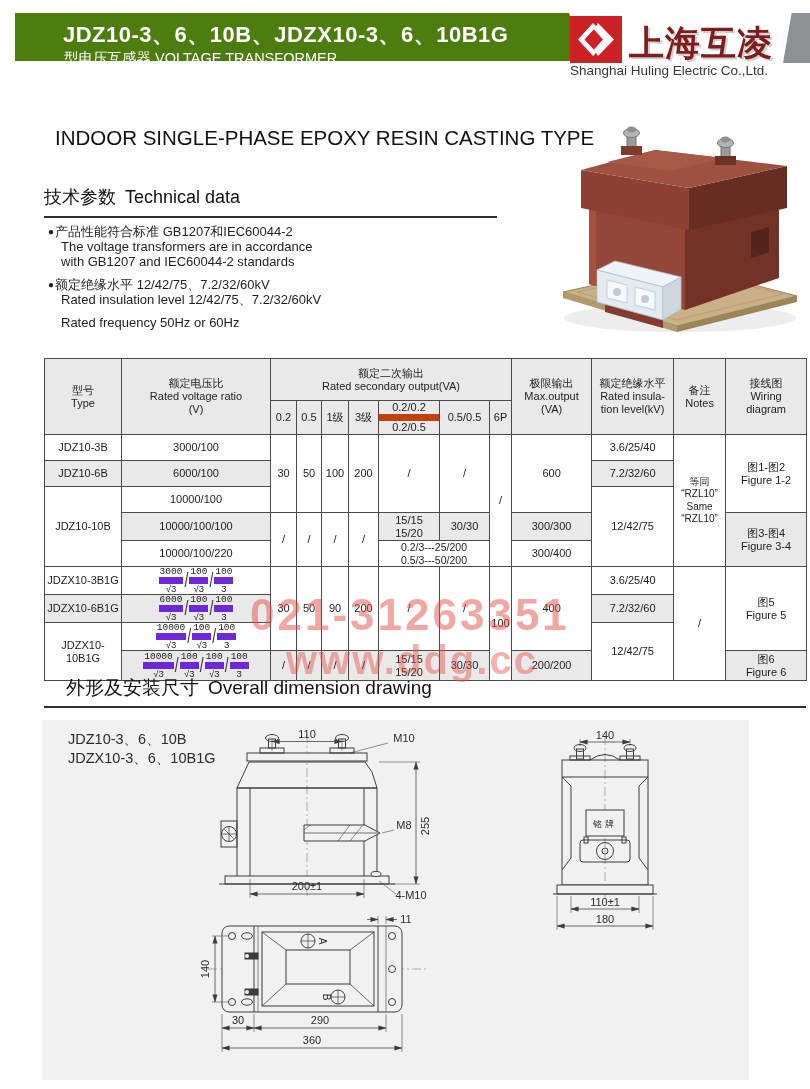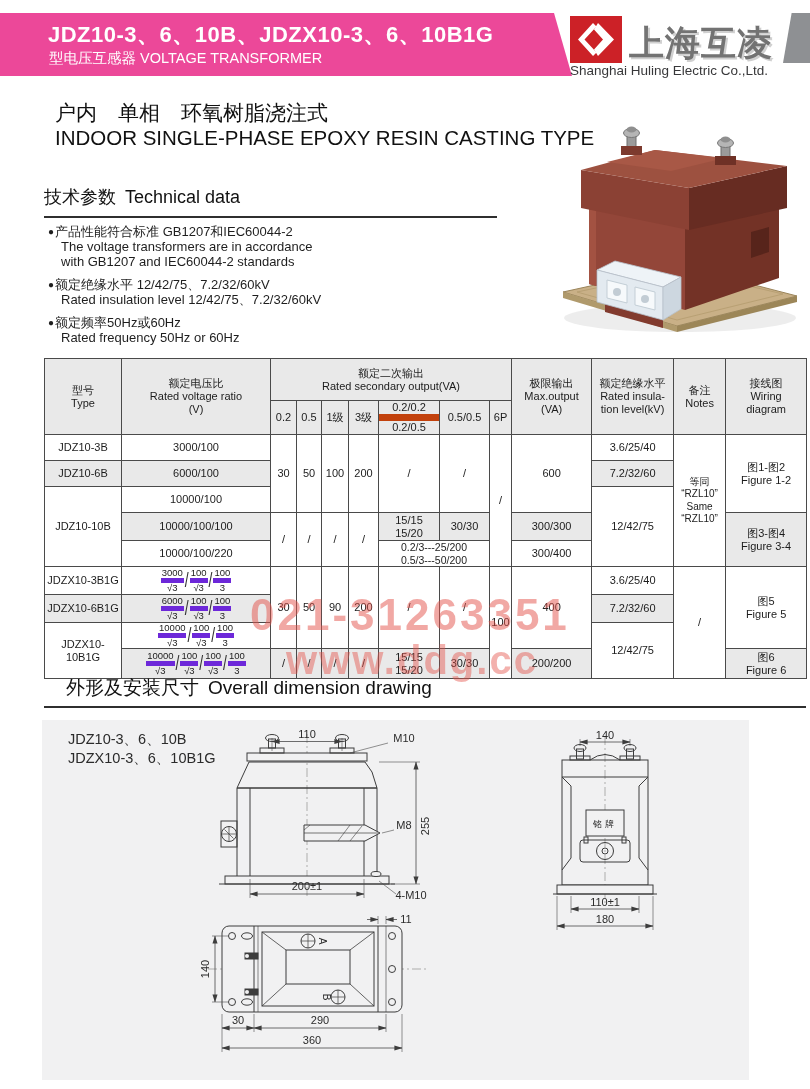--- a/index.html
+++ b/index.html
@@ -1,27 +1,27 @@
 <!DOCTYPE html>
 <html><head>
 <meta charset="utf-8">
 <style>
   html,body{margin:0;padding:0;background:#fff;}
   .page{position:relative;width:810px;height:1089px;background:#fff;overflow:hidden;
         font-family:"Liberation Sans",sans-serif;color:#1c1c1c;}
 
   
-  .banner{position:absolute;left:0;top:13px;width:572px;height:63px;background:#ec4899;
+  .banner{position:absolute;left:15px;top:13px;width:572px;height:48px;background:#4d7c0f;
           clip-path:polygon(0 0,554px 0,572px 100%,0 100%);}
   .banner-title{position:absolute;left:48px;top:7px;font-size:22px;font-weight:bold;color:#fff;letter-spacing:.5px;white-space:nowrap;}
   .banner-sub{position:absolute;left:49px;top:36px;font-size:14.5px;color:#fff;white-space:nowrap;}
   .banner-corner{position:absolute;left:783px;top:13px;width:27px;height:50px;background:#8e9093;
           clip-path:polygon(32% 0,100% 0,100% 100%,0 100%);}
   .logo-box{position:absolute;left:570px;top:16px;width:52px;height:47px;}
-  .brand-cn{position:absolute;left:629px;top:20px;font-size:35px;font-weight:bold;color:#737373;
+  .brand-cn{position:absolute;left:629px;top:20px;font-size:35px;font-weight:bold;color:#7f1d1d;
             letter-spacing:1px;white-space:nowrap;text-shadow:2px 2px 0 rgba(150,150,150,.45);}
   .brand-en{position:absolute;left:570px;top:63px;font-size:13.5px;color:#38383a;white-space:nowrap;}
 
   
   .intro-cn{position:absolute;left:55px;top:99px;font-size:21px;color:#111;}
   .intro-en{position:absolute;left:55px;top:126px;font-size:20.5px;color:#111;}
 
   
   .tech-title{position:absolute;left:44px;top:185px;font-size:18px;color:#111;}
   .tech-title .en{margin-left:9px;}
@@ -44,21 +44,21 @@
              padding:0;overflow:hidden;font-weight:normal;line-height:12.5px;}
   table.spec th{background:#e9e9e9;}
   table.spec th div{line-height:13px;}
   .sh{background:#e9e9e9;}
   .trh1{height:42px}.trh2{height:24px}.r26{height:26px}.r28{height:28px}.r30{height:30px}
   .split div{line-height:11px;}
   .split div:first-child{border-bottom:7px solid #c2410c;}
   .notes{font-size:10px;line-height:11.5px;}
   .smalltx{font-size:10.5px;line-height:11.5px;}
   .fr{display:inline-block;vertical-align:middle;text-align:center;font-size:9.5px;line-height:10px;}
-  .fr .n{display:block;border-bottom:5px solid #6d28d9;padding:0 1px;}
+  .fr .n{display:block;border-bottom:7px solid #6d28d9;padding:0 1px;font-family:Liberation Mono, monospace;}
   .fr .d{display:block;}
   .sl{display:inline-block;vertical-align:middle;margin:0 1px;font-size:14px;font-style:normal;
       color:#333;transform:scaleY(1.5);}
 
   
   .dim-title{position:absolute;left:44px;top:675px;font-size:19px;color:#111;margin-left:22px;}
   .dim-title .en{margin-left:9px;}
   .rule2{position:absolute;left:44px;top:706px;width:762px;height:2px;background:#2f2f2f;}
   .panel{position:absolute;left:42px;top:720px;width:707px;height:360px;background:#f1f1f2;border-radius:0;}
   .models{position:absolute;left:26px;top:10px;font-size:14.5px;color:#2b2b2b;line-height:19px;white-space:nowrap;}
@@ -80,37 +80,35 @@
   <div class="banner-corner"></div>
 
   <svg class="logo-box" viewBox="0 0 52 47">
     <rect x="0" y="0" width="52" height="47" fill="#cc2127"></rect>
     <path d="M23,7 L8,23.5 L23,40 L26.5,36.5 L14.5,23.5 L26.5,10.5 Z" fill="#fff"></path>
     <path d="M28,7 L44,23.5 L28,40 L24,33.5 L33,23.5 L24,13.5 Z" fill="#fff"></path>
   </svg>
   <div class="brand-cn">上海互凌</div>
   <div class="brand-en">Shanghai Huling Electric Co.,Ltd.</div>
 
-  <div class="intro-cn">户内　单相　环氧树脂浇注式</div>
   <div class="intro-en">INDOOR SINGLE-PHASE EPOXY RESIN CASTING TYPE</div>
 
   <div class="tech-title"><span>技术参数</span><span class="en">Technical data</span></div>
   <div class="rule1"></div>
   <div class="bullets">
     <div class="grp">
       <div class="cn"><span class="dot">●</span><span>产品性能符合标准 GB1207和IEC60044-2</span></div>
       <div class="en">The voltage transformers are in accordance</div>
       <div class="en">with GB1207 and IEC60044-2 standards</div>
     </div>
     <div class="grp">
       <div class="cn"><span class="dot">●</span><span>额定绝缘水平 12/42/75、7.2/32/60kV</span></div>
       <div class="en">Rated insulation level 12/42/75、7.2/32/60kV</div>
     </div>
     <div class="grp">
-      <div class="cn"><span class="dot">●</span><span>额定频率50Hz或60Hz</span></div>
       <div class="en">Rated frequency 50Hz or 60Hz</div>
     </div>
   </div>
 
   <svg class="v-product" viewBox="0 0 250 230">
     <ellipse cx="125" cy="206" rx="116" ry="14" fill="rgba(0,0,0,0.07)"></ellipse>
     <polygon points="8,180 122,214 242,184 126,154" fill="#c9b087" stroke="#9a845a" stroke-width="1"></polygon>
     <polygon points="8,180 122,214 122,220 8,186" fill="#b09a6c"></polygon>
     <polygon points="122,214 242,184 242,190 122,220" fill="#9c8658"></polygon>
     <polygon points="22,180 122,208 228,182 126,158" fill="none" stroke="#b49c6e" stroke-width="0.8"></polygon>

